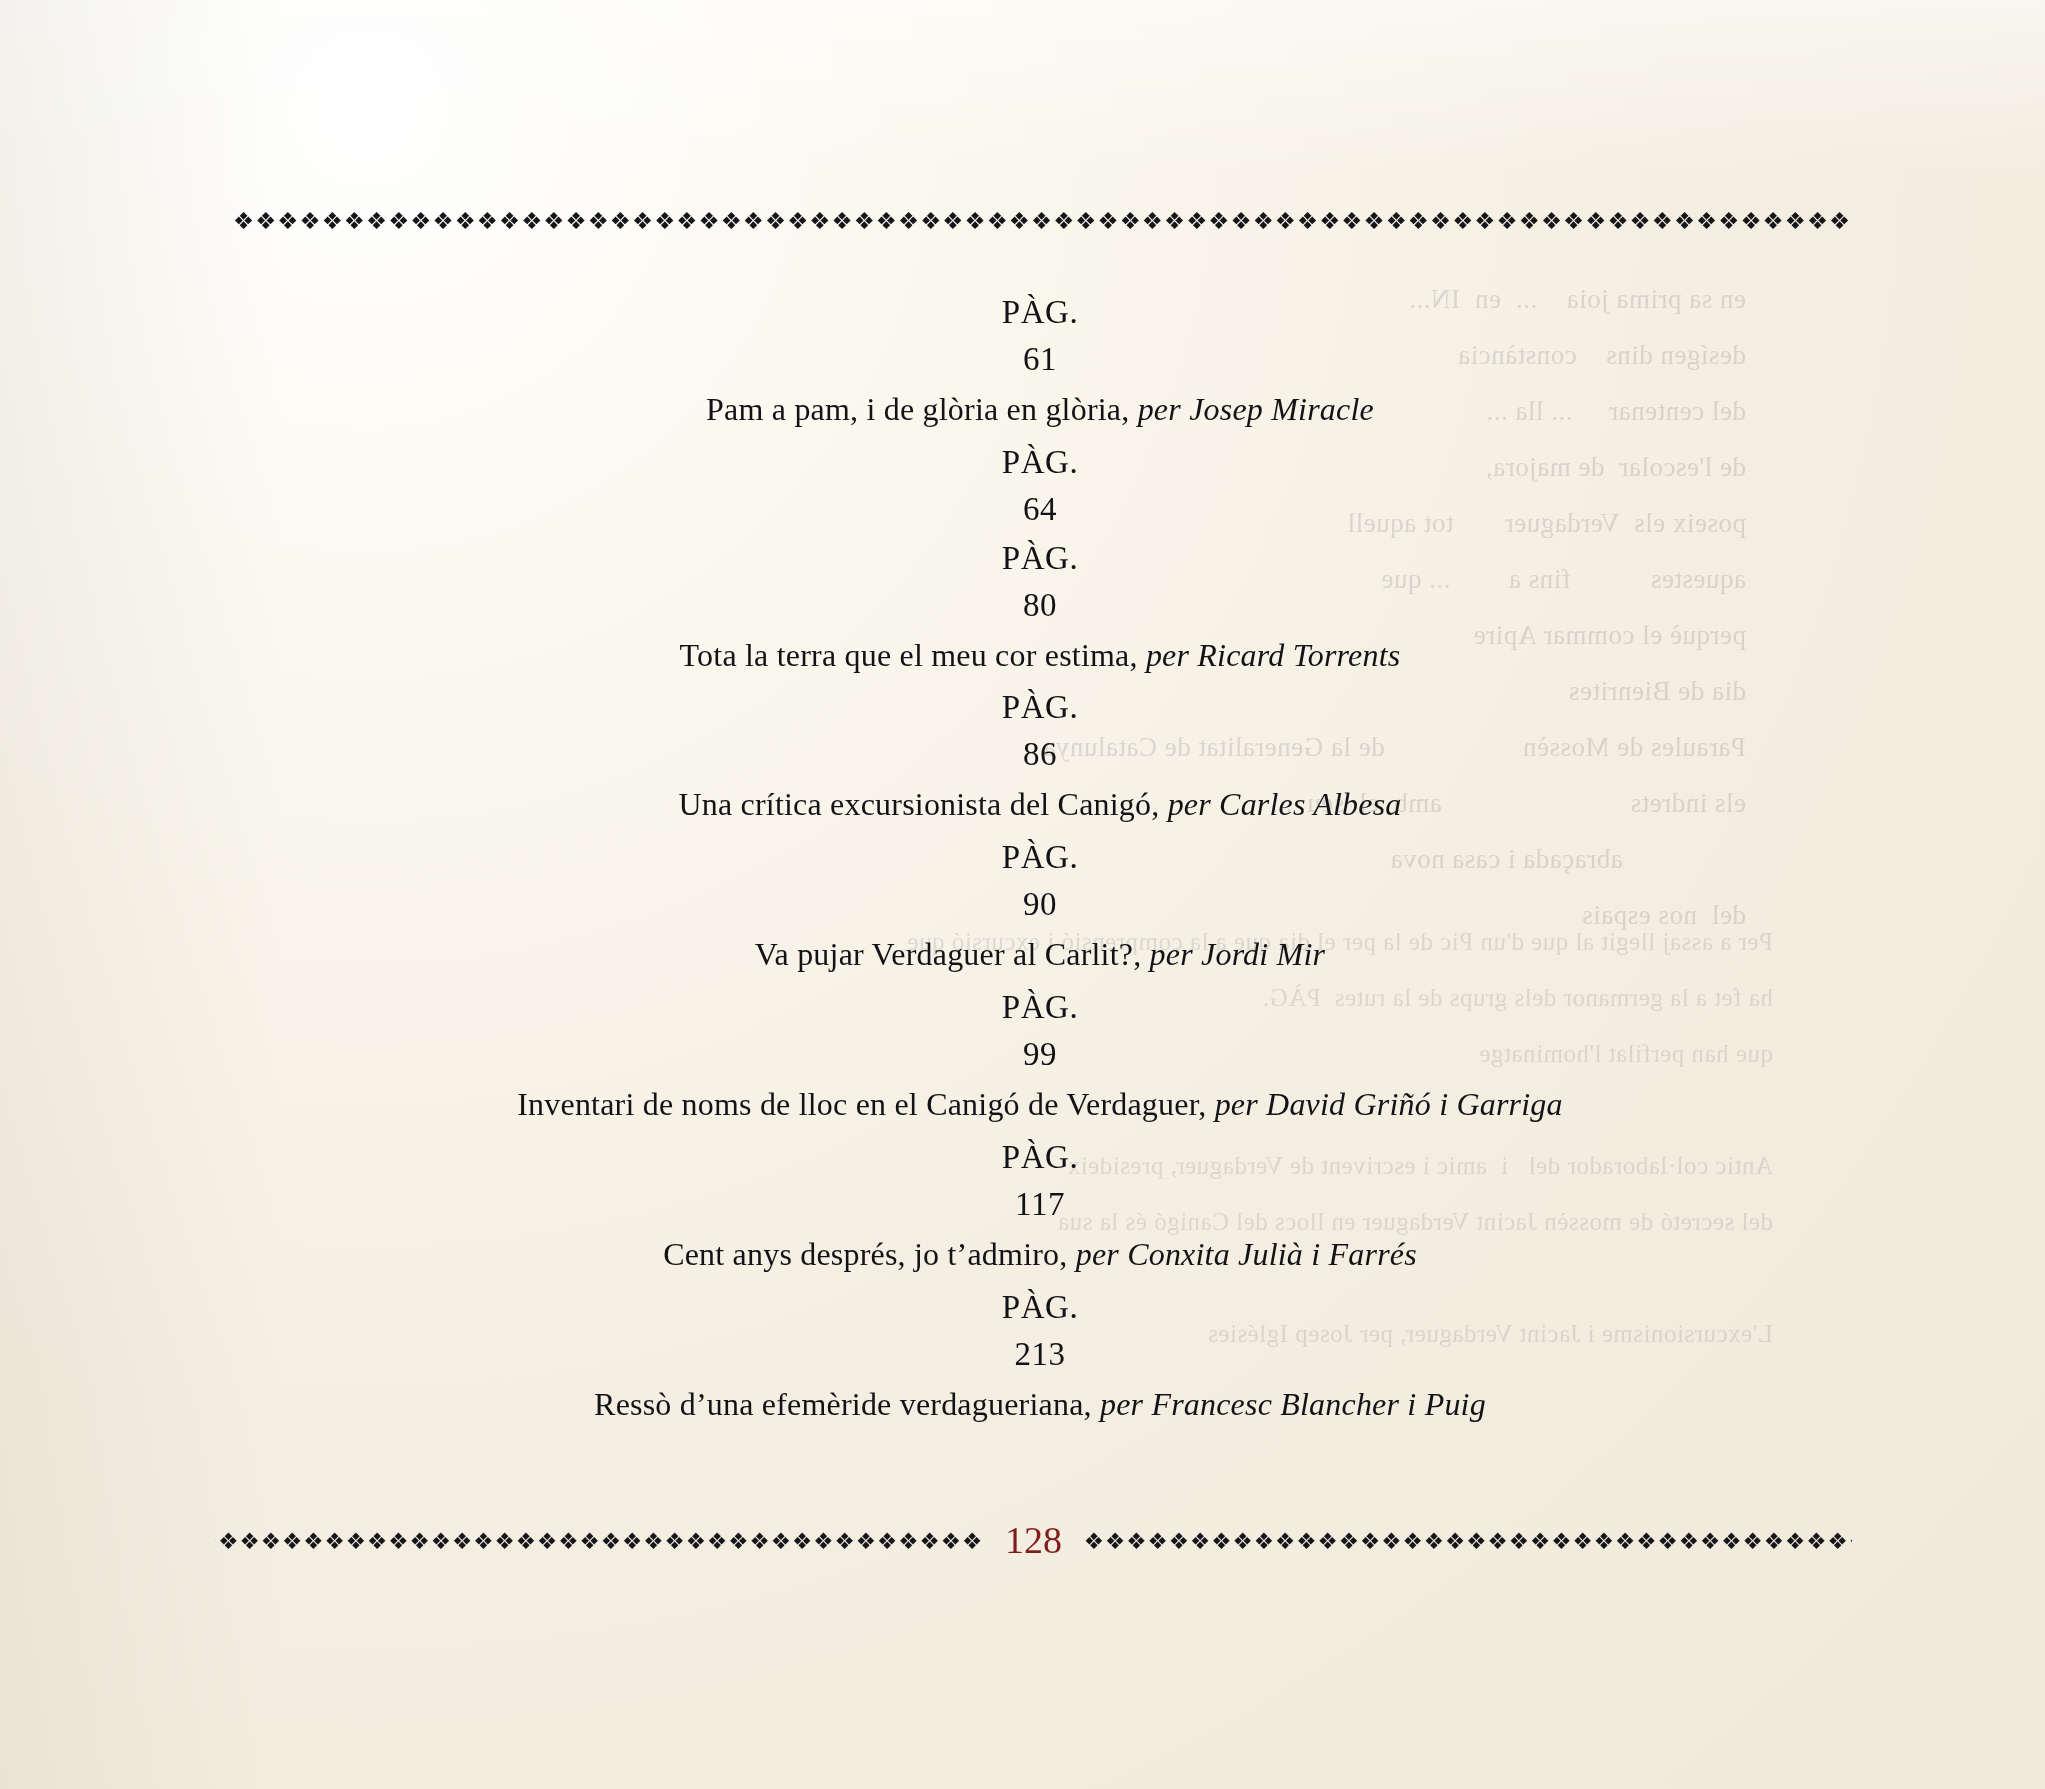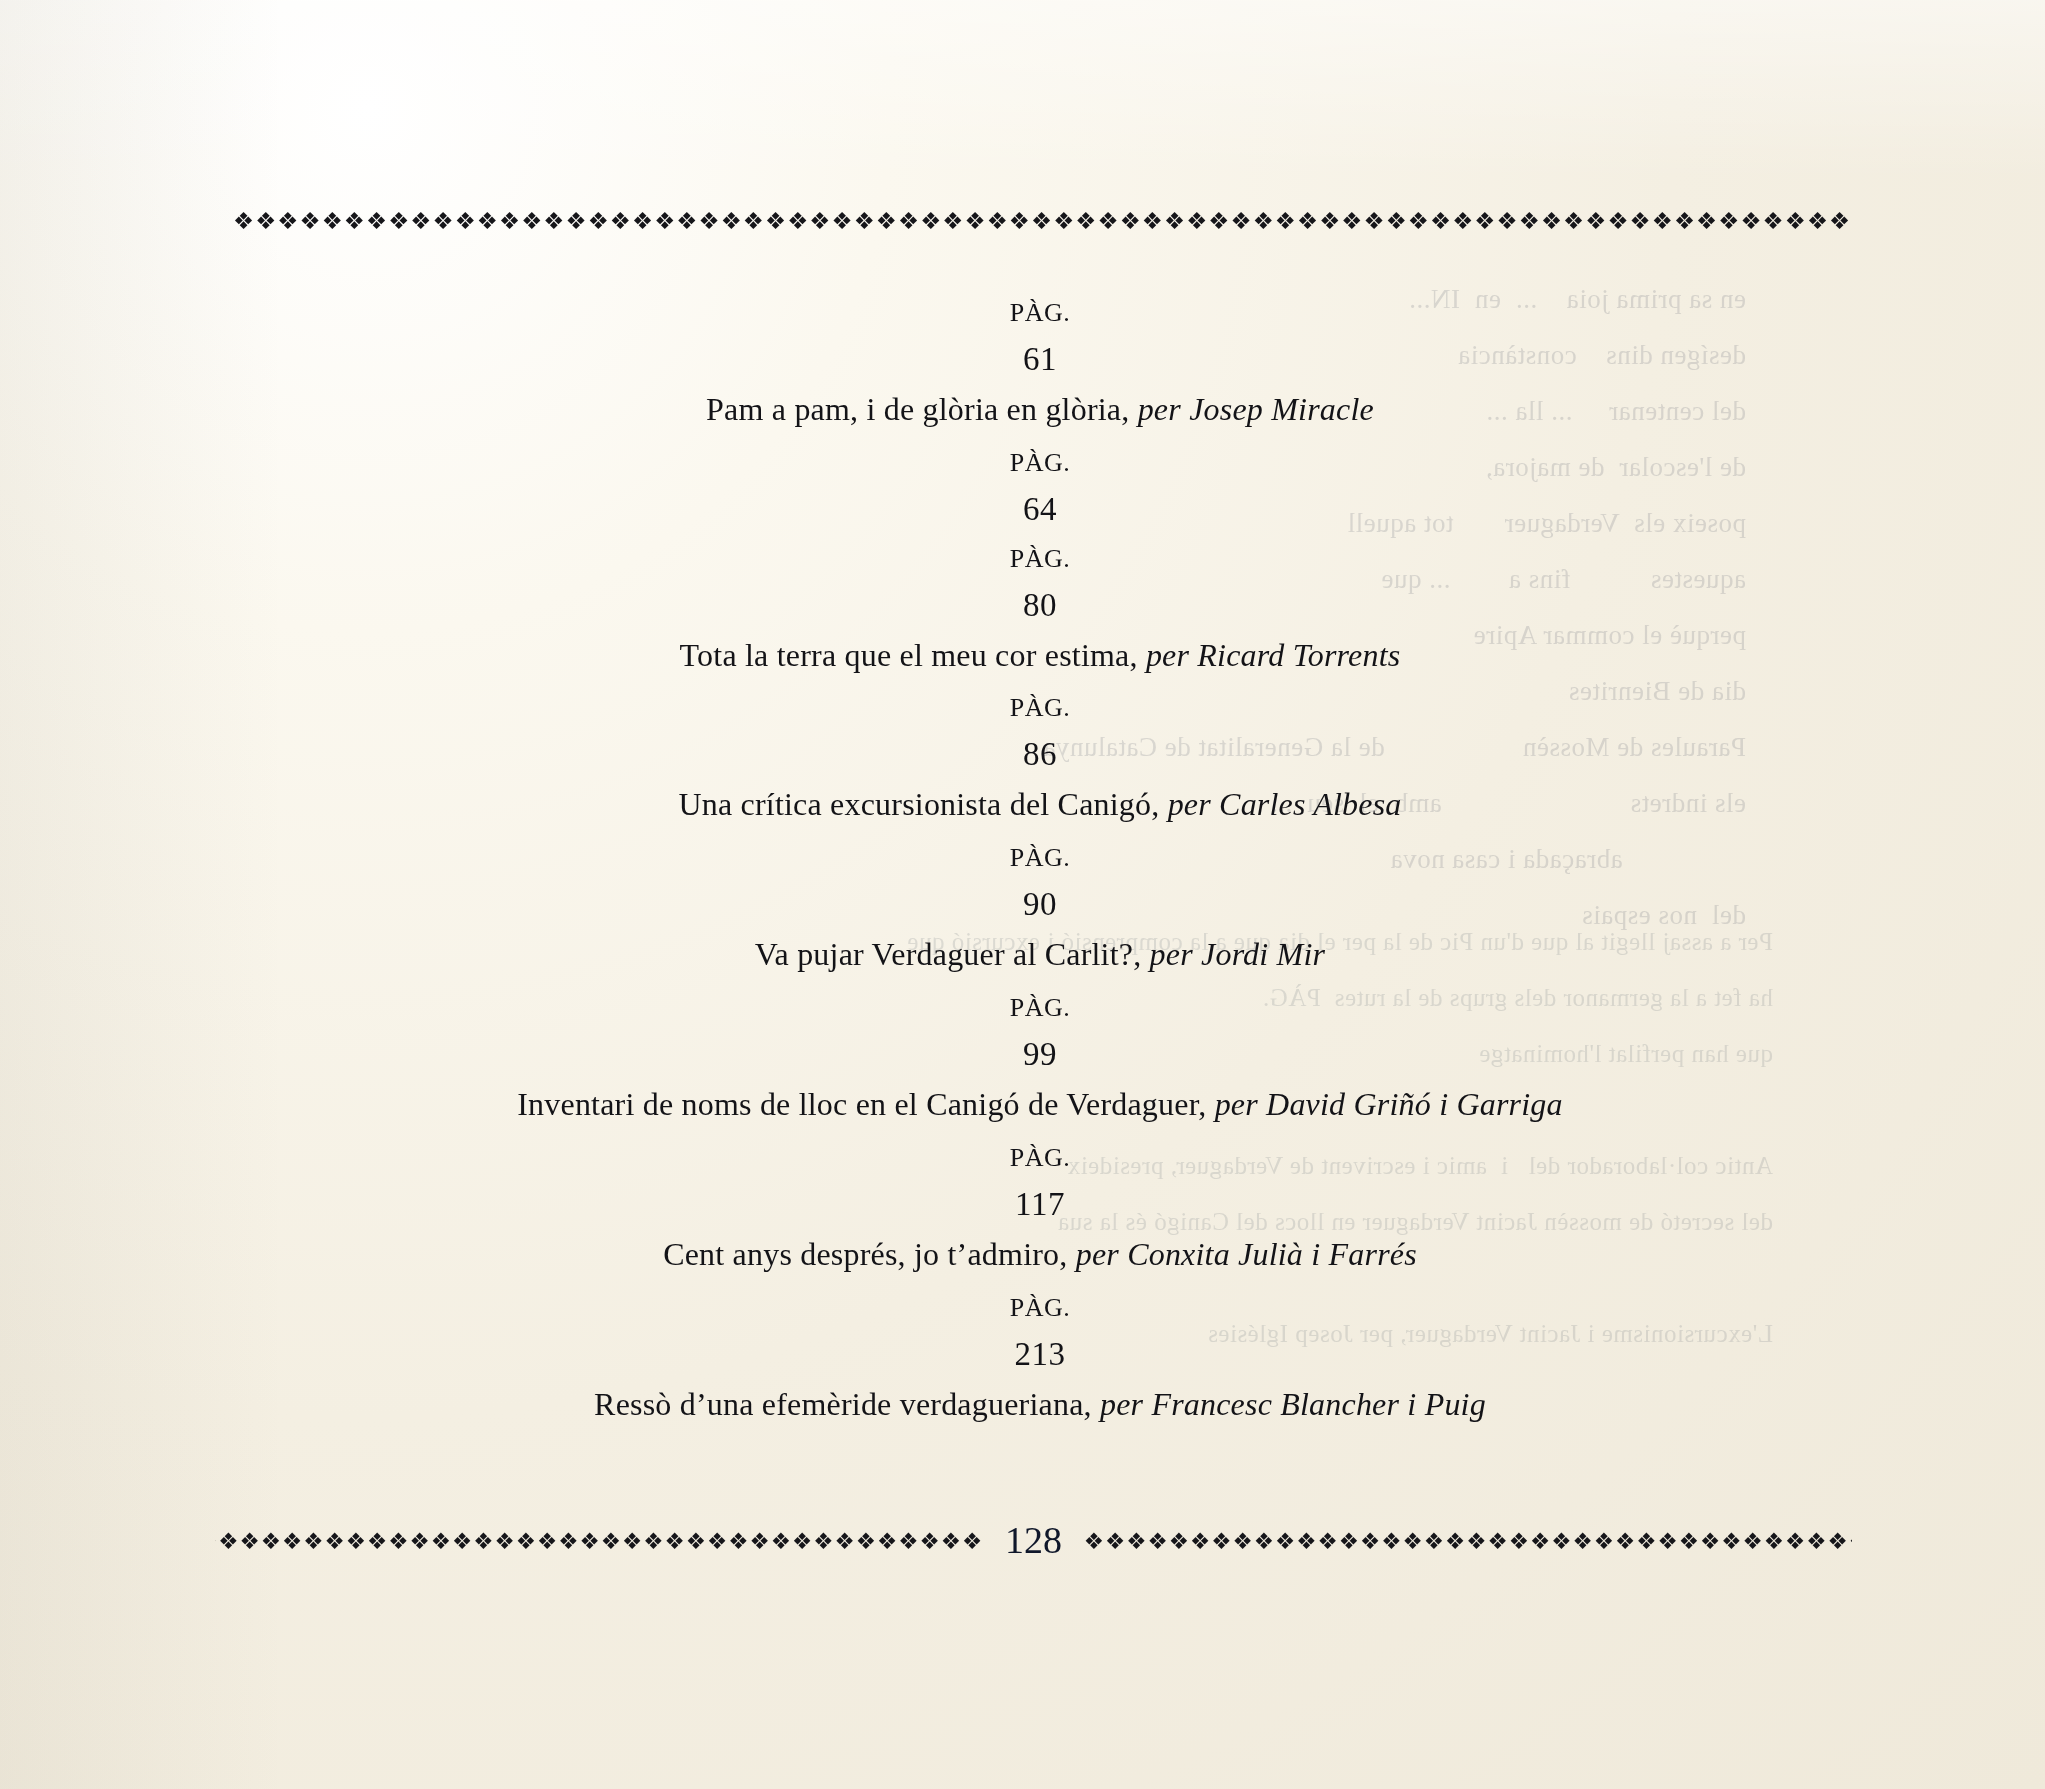--- a/index.html
+++ b/index.html
@@ -95,38 +95,38 @@
     line-height: 23.5px;
     letter-spacing: 1px;
     white-space: nowrap;
     font-family: "DejaVu Sans", sans-serif;
   }
   .footer .dashes.right { text-align: left; }
   .footer .dashes.left { text-align: right; direction: rtl; }
   .page-number {
     font-family: "Liberation Serif", serif;
     font-size: 38px;
-    color: #0f172a;
+    color: #7f1d1d;
     padding: 0 5.4px;
     transform: translateY(-1.8px);
   }
 
   .toc {
     position: absolute;
     left: 271px;
     top: 288px;
     width: 1538px;
     text-align: center;
     color: #131317;
   }
 
   .entry { margin-bottom: 1.8px; }
 
   .pag-label {
-    font-size: 26px;
+    font-size: 33px;
     line-height: 49px;
     letter-spacing: 0.5px;
   }
   .pag-num {
     font-size: 33px;
     line-height: 45px;
     font-weight: normal;
     letter-spacing: 0.5px;
   }
   .entry-title {

